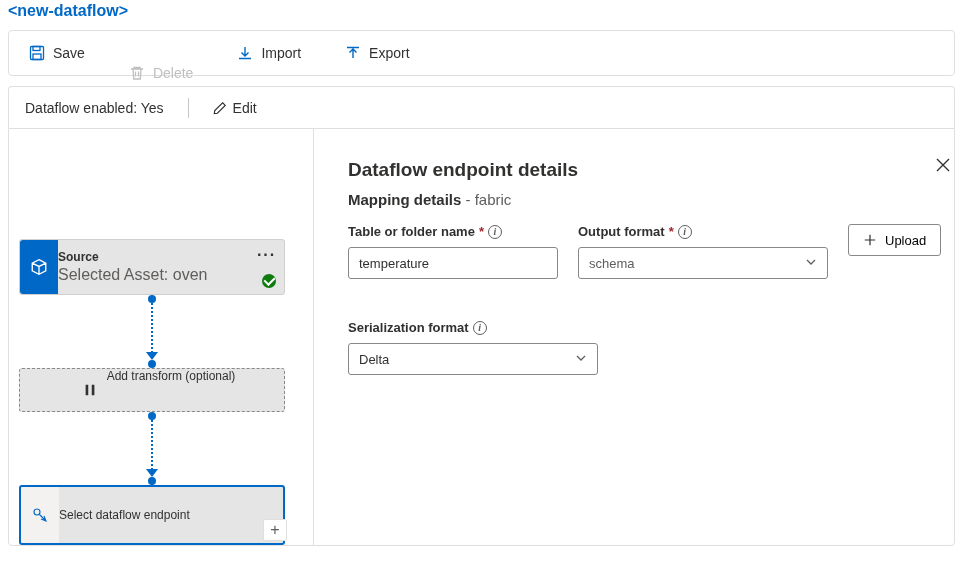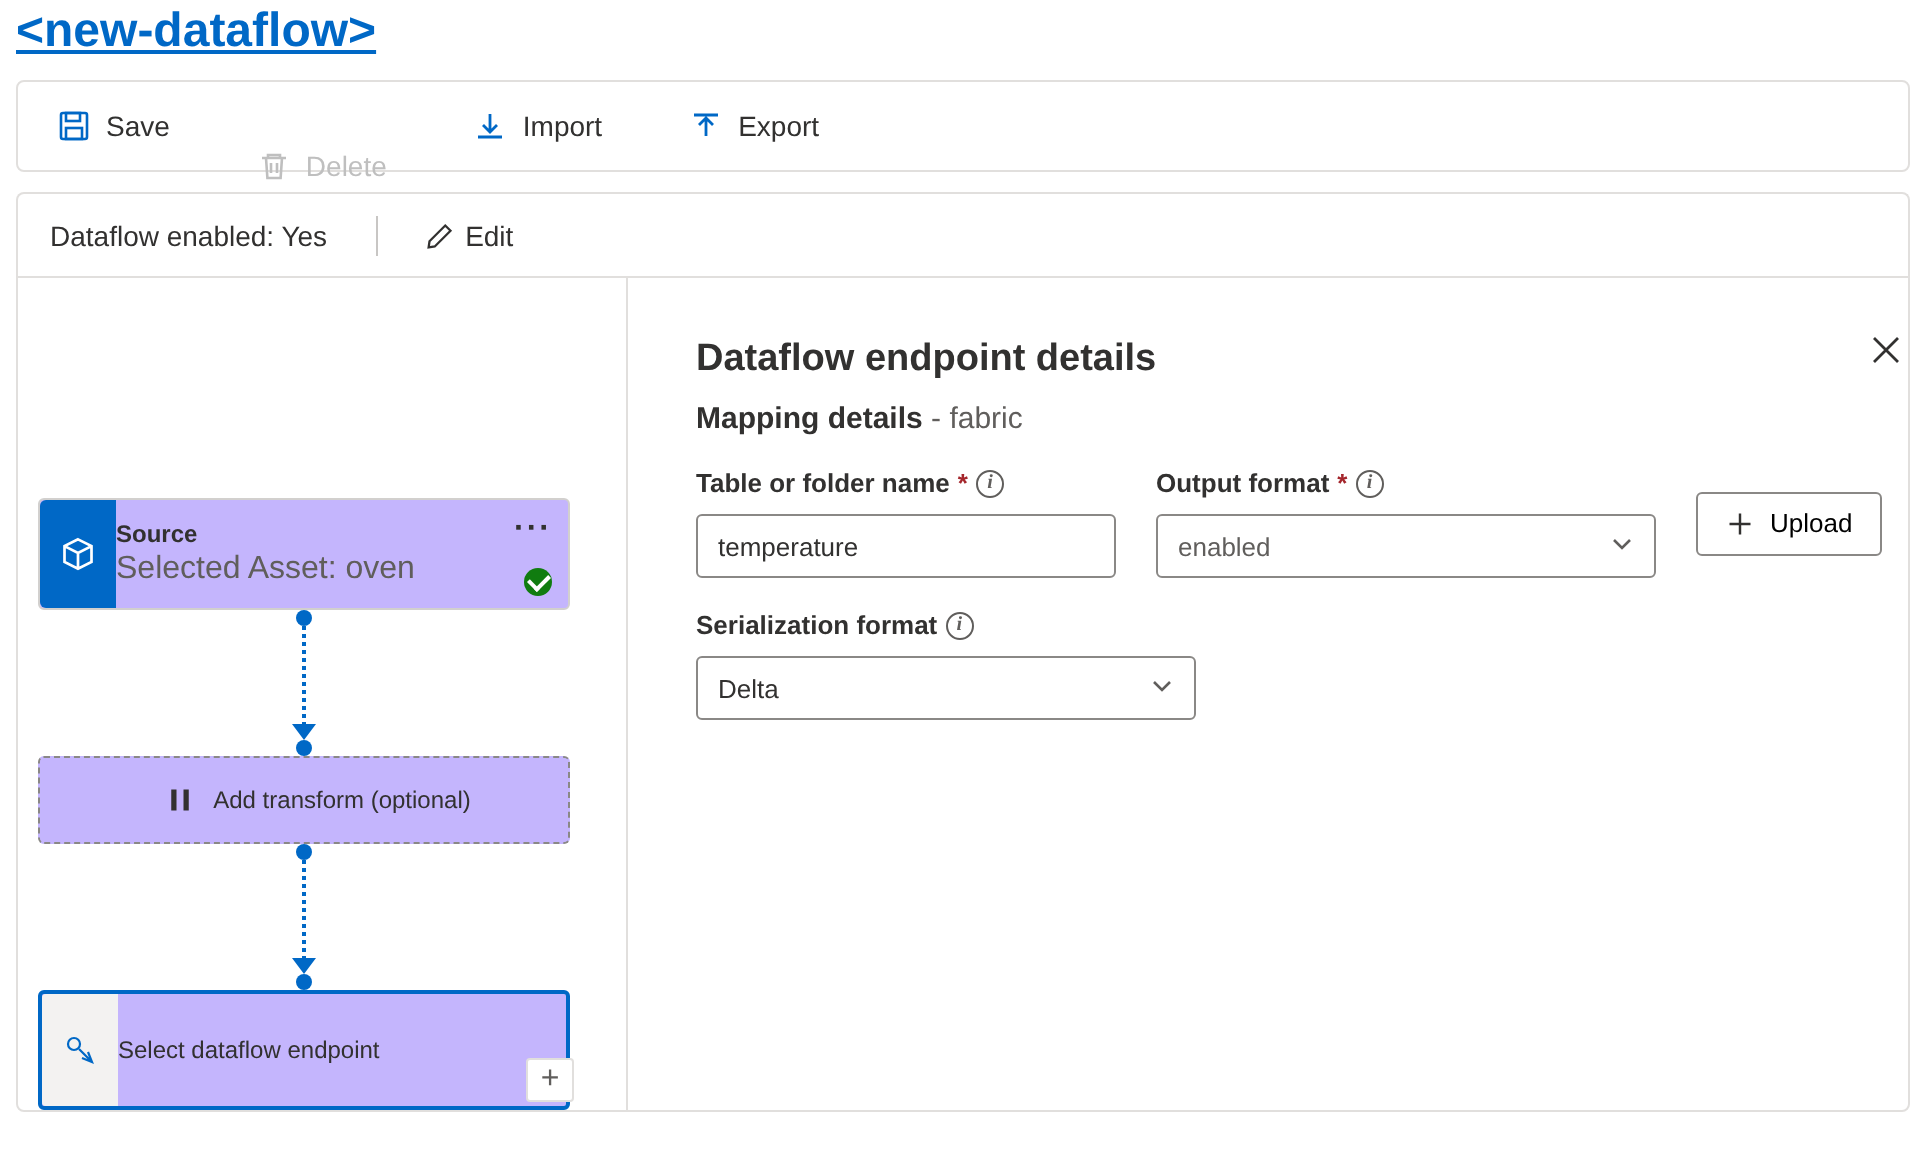--- a/index.html
+++ b/index.html
@@ -13,23 +13,22 @@
     --bg:#ffffff;
   }
   * { box-sizing:border-box; }
   body {
     margin:0; padding:0 8px 8px 8px;
     font-family:"Segoe UI",-apple-system,BlinkMacSystemFont,sans-serif;
     font-size:13px; color:var(--text); background:var(--bg);
     width:963px;
   }
   .title {
-    color:var(--accent); font-size:24px; font-weight:600;
+    color:var(--accent); font-size:16px; font-weight:600;
     padding:2px 0 10px 0;
-    text-decoration:underline;
   }
   .toolbar {
     border:1px solid var(--border); border-radius:4px;
     height:46px; display:flex; align-items:center;
     padding:0 20px; gap:44px; background:var(--bg);
   }
   .tb-btn {
     display:flex; align-items:center; gap:8px;
     font-size:14px; cursor:pointer; user-select:none;
   }
@@ -47,21 +46,21 @@
     display:flex; border:1px solid var(--border);
     border-bottom-left-radius:4px; border-bottom-right-radius:4px;
     height:418px;
   }
   .canvas {
     width:335px; border-right:1px solid var(--border);
     padding:110px 28px 0 10px; position:relative;
   }
   .node {
     border:1px solid #d2d0ce; border-radius:3px;
-    background:#c4b5fd; display:flex; align-items:center;
+    background:#e5e5e5; display:flex; 
     height:56px; width:266px; position:relative;
   }
   .node .icon-col {
     width:38px; height:100%; display:flex;
     align-items:center; justify-content:center; flex-shrink:0;
   }
   .node .body { flex:1; padding-right:6px; display:flex; flex-direction:column; justify-content:center; }
   .node .label { font-size:12px; font-weight:600; }
   .node .sub { font-size:16px; color:var(--text-muted); margin-top:2px; }
   .node .more {
@@ -122,21 +121,21 @@
   }
   .go-back {
     color:var(--accent); font-size:13px; cursor:pointer;
     display:flex; align-items:center; gap:8px; margin-bottom:18px;
   }
   .section-title {
     font-size:15px; font-weight:600; margin-bottom:16px;
   }
   .section-title .sub { font-weight:400; color:var(--text-muted); }
   .form-row {
-    display:flex; gap:20px; align-items:center; margin-bottom:16px;
+    display:flex; gap:20px; align-items:flex-start; margin-bottom:41px;
   }
   .field { display:flex; flex-direction:column; }
   .field-label {
     font-size:13px; font-weight:600; margin-bottom:8px;
     display:flex; align-items:center; gap:4px;
   }
   .req { color:#a4262c; }
   .info-icon {
     width:14px; height:14px; border:1px solid #605e5c;
     border-radius:50%; display:inline-flex;
@@ -284,21 +283,21 @@
         </span>
         <input class="text" value="temperature" style="">
       </div>
       <div class="field">
         <span class="field-label">
           <span>Output format</span>
           <span class="req">*</span>
           <span class="info-icon">i</span>
         </span>
         <div class="select">
-          <span>enabled</span>
+          <span>schema</span>
           <span class="chevron"><svg viewBox="0 0 12 12" fill="none" stroke="#605e5c" stroke-width="1.3">
                 <path d="M2 4l4 4 4-4"></path>
               </svg></span>
         </div>
       </div>
       <button class="upload-btn">
         <svg width="14" height="14" viewBox="0 0 16 16" stroke="#323130" stroke-width="1.4">
             <path d="M8 2v12M2 8h12"></path>
           </svg>
         <span>Upload</span>

